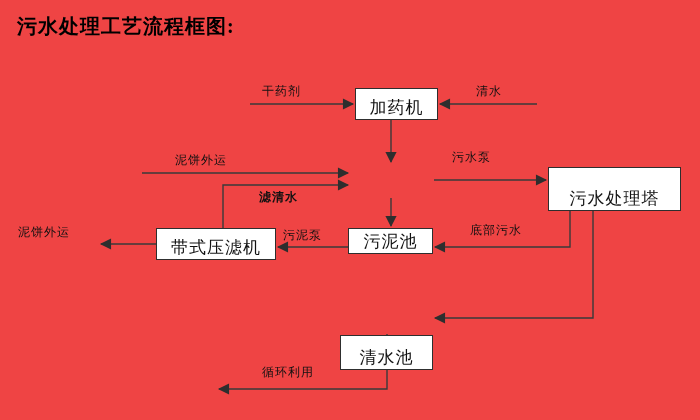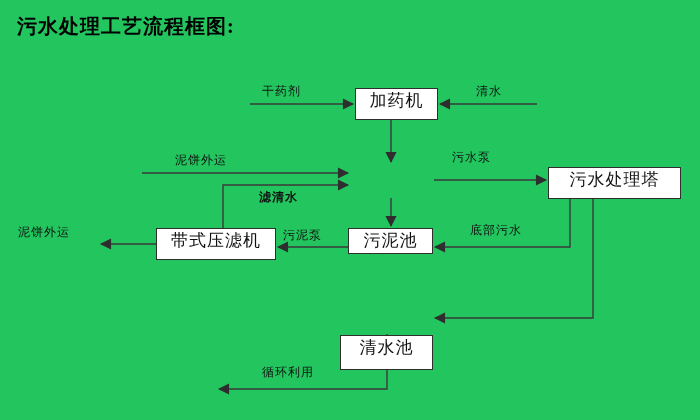--- a/index.html
+++ b/index.html
@@ -1,41 +1,41 @@
 <!DOCTYPE html>
 <html><head>
 <meta charset="utf-8">
 <style>
   * { margin:0; padding:0; box-sizing:border-box; }
   html,body { background:#ffffff; }
   #canvas {
     position:relative;
     width:700px; height:420px;
-    background:#22c55e;
+    background:#ef4444;
     font-family:"Liberation Sans", sans-serif;
     overflow:hidden;
   }
   #diagram-title {
     position:absolute; left:17px; top:13px;
     font-family:"Liberation Serif", serif;
     font-size:20px; font-weight:bold; color:#000;
     letter-spacing:1px; white-space:nowrap;
   }
   #connectors { position:absolute; left:0; top:0; width:700px; height:420px; }
   .node {
     position:absolute;
     border:1.5px solid #2e2e2e;
     background:#ffffff;
-    display:flex; align-items:flex-start; justify-content:center;
+    display:flex; align-items:flex-end; justify-content:center;
     font-size:17px; color:#111; white-space:nowrap;
     letter-spacing:1px;
   }
   #box-dosing  { left:355px; top:88px;  width:83px;  height:32px; }
   #box-sewage  { left:350px; top:164px; width:84px;  height:34px; }
-  #box-tower   { left:548px; top:167px; width:133px; height:32px; }
+  #box-tower   { left:548px; top:167px; width:133px; height:44px; }
   #box-sludge  { left:348px; top:228px; width:85px;  height:26px; }
   #box-press   { left:156px; top:228px; width:120px; height:32px; }
   #box-clear   { left:340px; top:299px; width:93px;  height:35px;margin-top:36px; }
   .flabel {
     position:absolute;
     font-size:12px; color:#111; white-space:nowrap;
     letter-spacing:1px; line-height:1.1;
   }
   #lbl-dry        { left:262px; top:85px; }
   #lbl-clearwater { left:476px; top:85px; }

